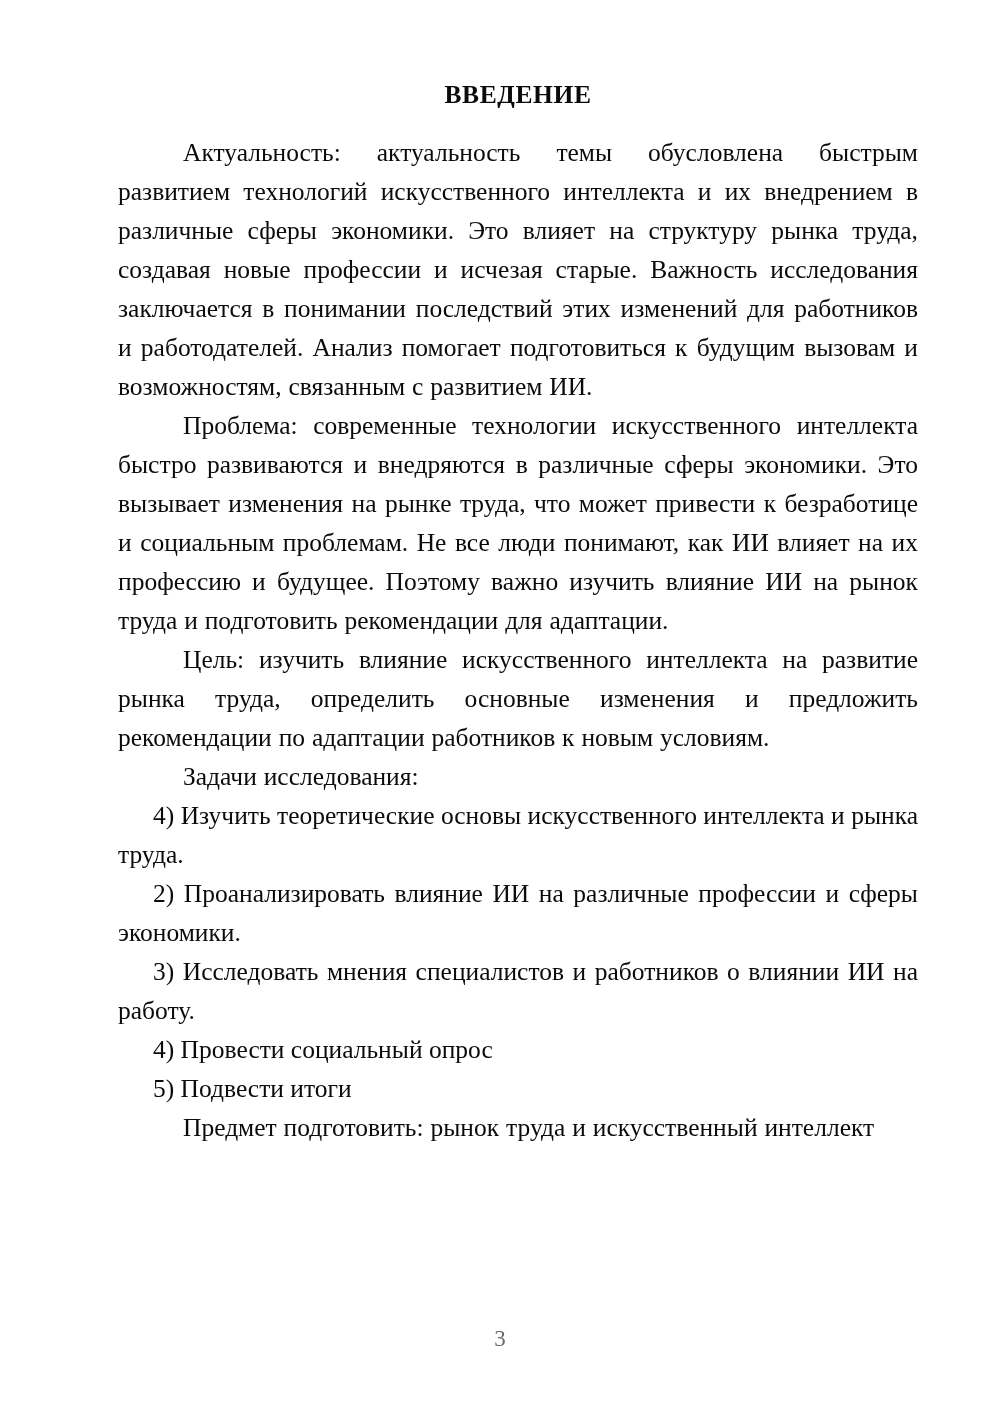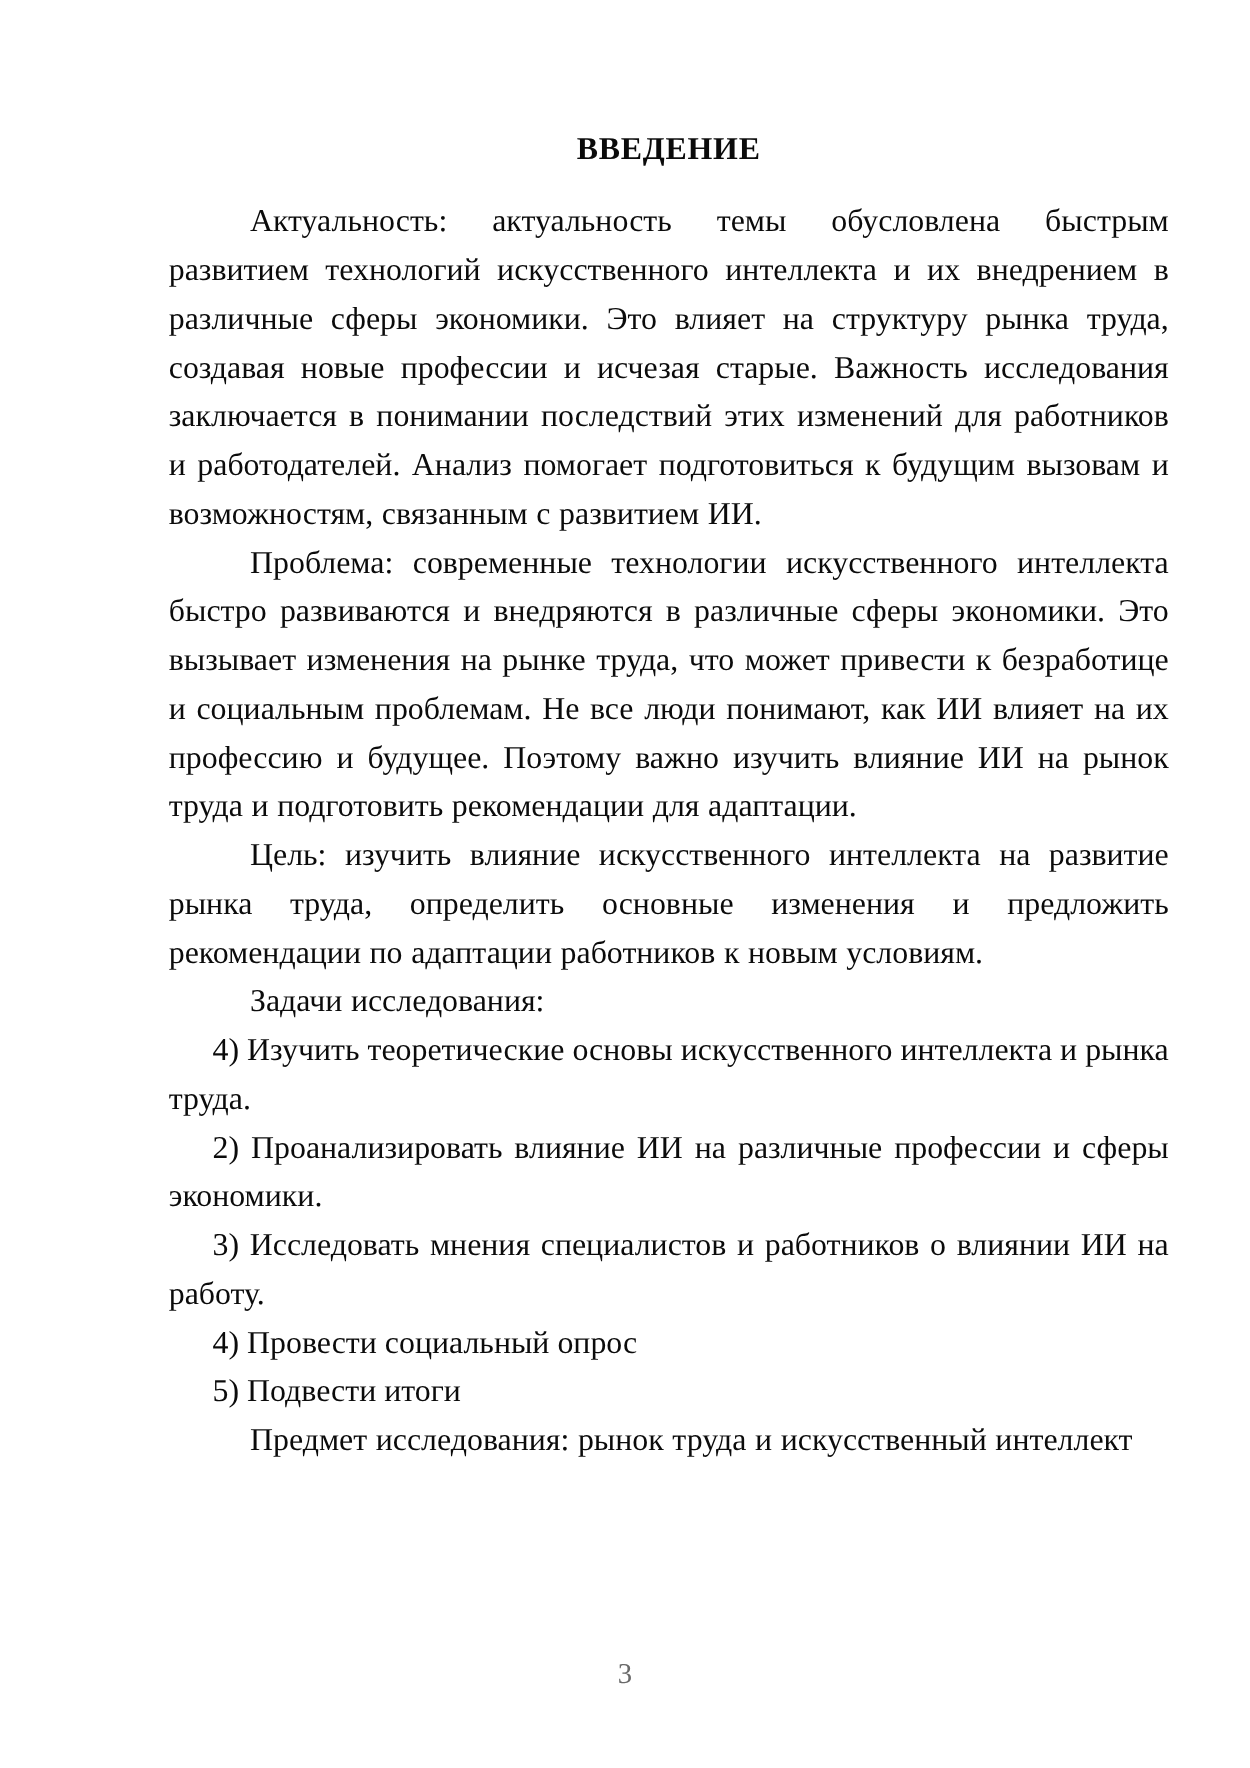--- a/index.html
+++ b/index.html
@@ -16,24 +16,23 @@
     position: relative;
     width: 1000px;
     height: 1414px;
     margin: 0 auto;
     background: #ffffff;
     overflow: hidden;
     box-sizing: border-box;
   }
   .content {
     position: absolute;
-    left: 135px;
+    left: 118px;
     top: 80px;
     width: 800px;
-    margin-top: 24px;
   }
   .doc-title {
     font-size: 25.5px;
     font-weight: bold;
     text-align: center;
     letter-spacing: 0.6px;
     margin: 0 0 22px 0;
     line-height: 1.2;
   }
   .para {
@@ -92,19 +91,19 @@
 
     <p class="list-item">2) Проанализировать влияние ИИ на различные профессии и сферы экономики.</p>
 
     <p class="list-item">3) Исследовать мнения специалистов и работников о влиянии ИИ на работу.</p>
 
     <p class="list-item short">4) Провести социальный опрос</p>
 
     <p class="list-item short">5) Подвести итоги</p>
 
 
-    <p class="para last-left">Предмет исследования: рынок труда и искусственный интеллект</p>
+    <p class="para last-left">Предмет подготовить: рынок труда и искусственный интеллект</p>
 
 
   </div>
 
   <div class="page-number">3</div>
 </div>
 
 </body></html>

